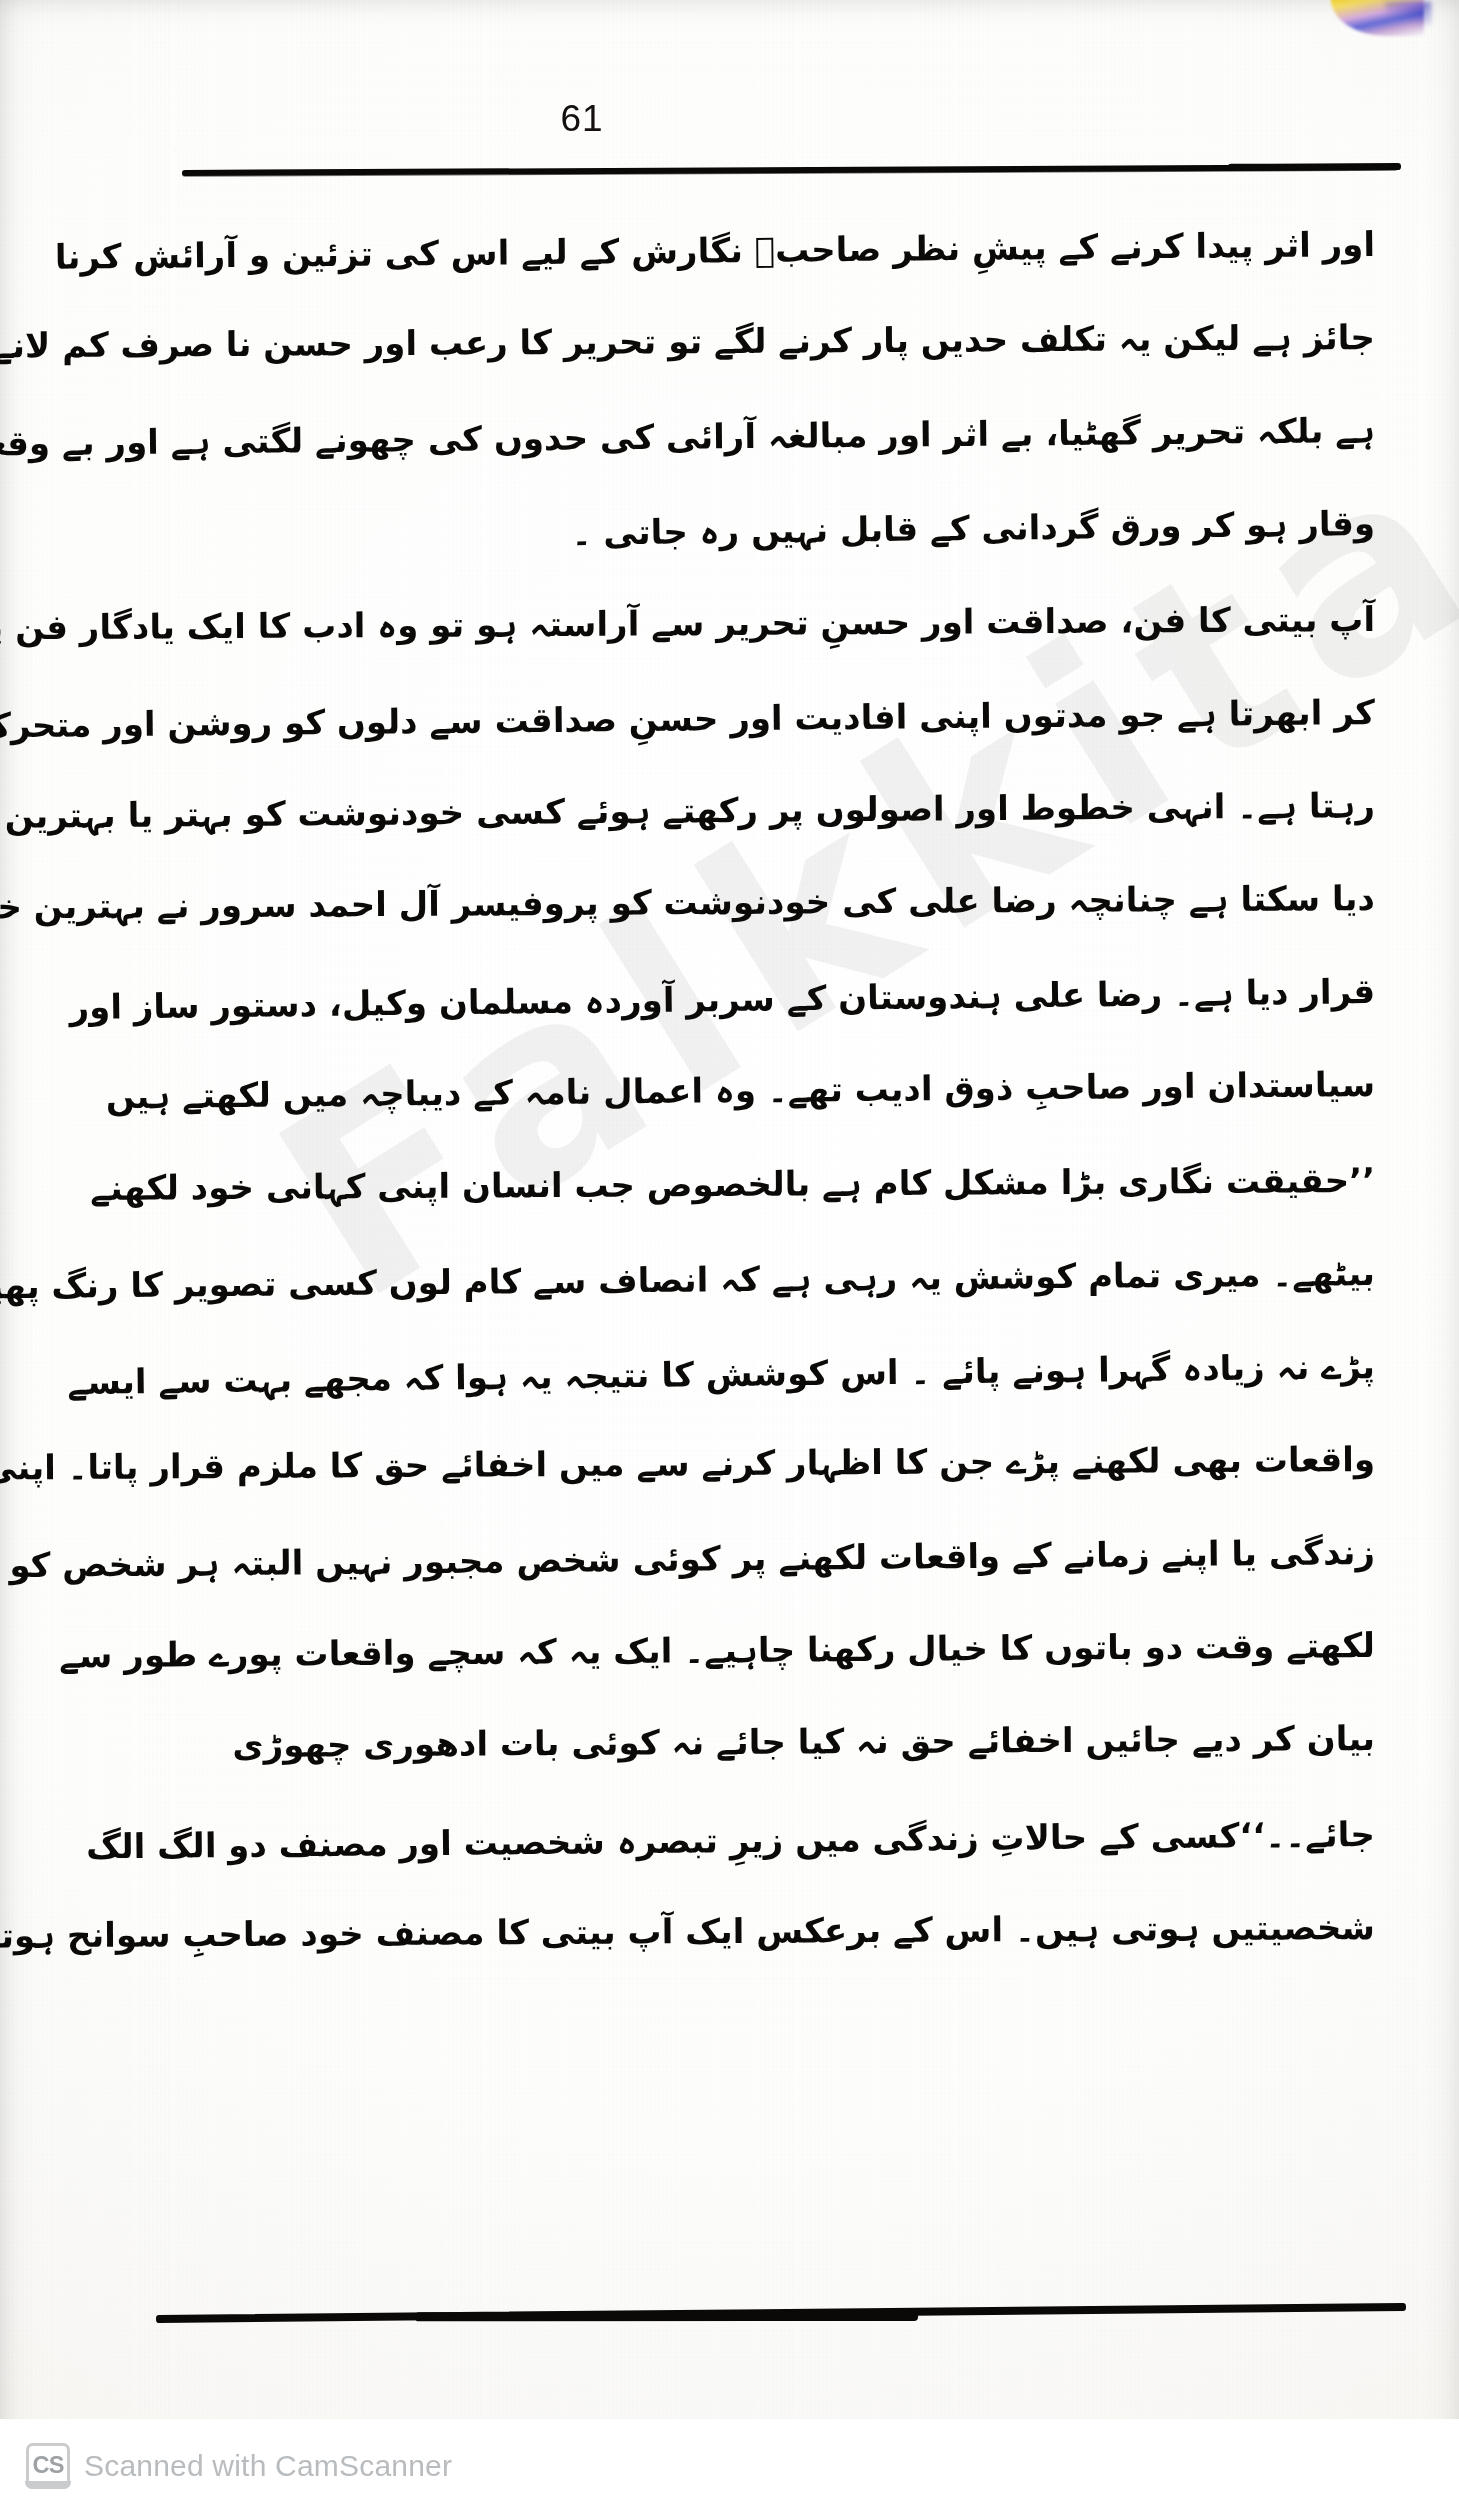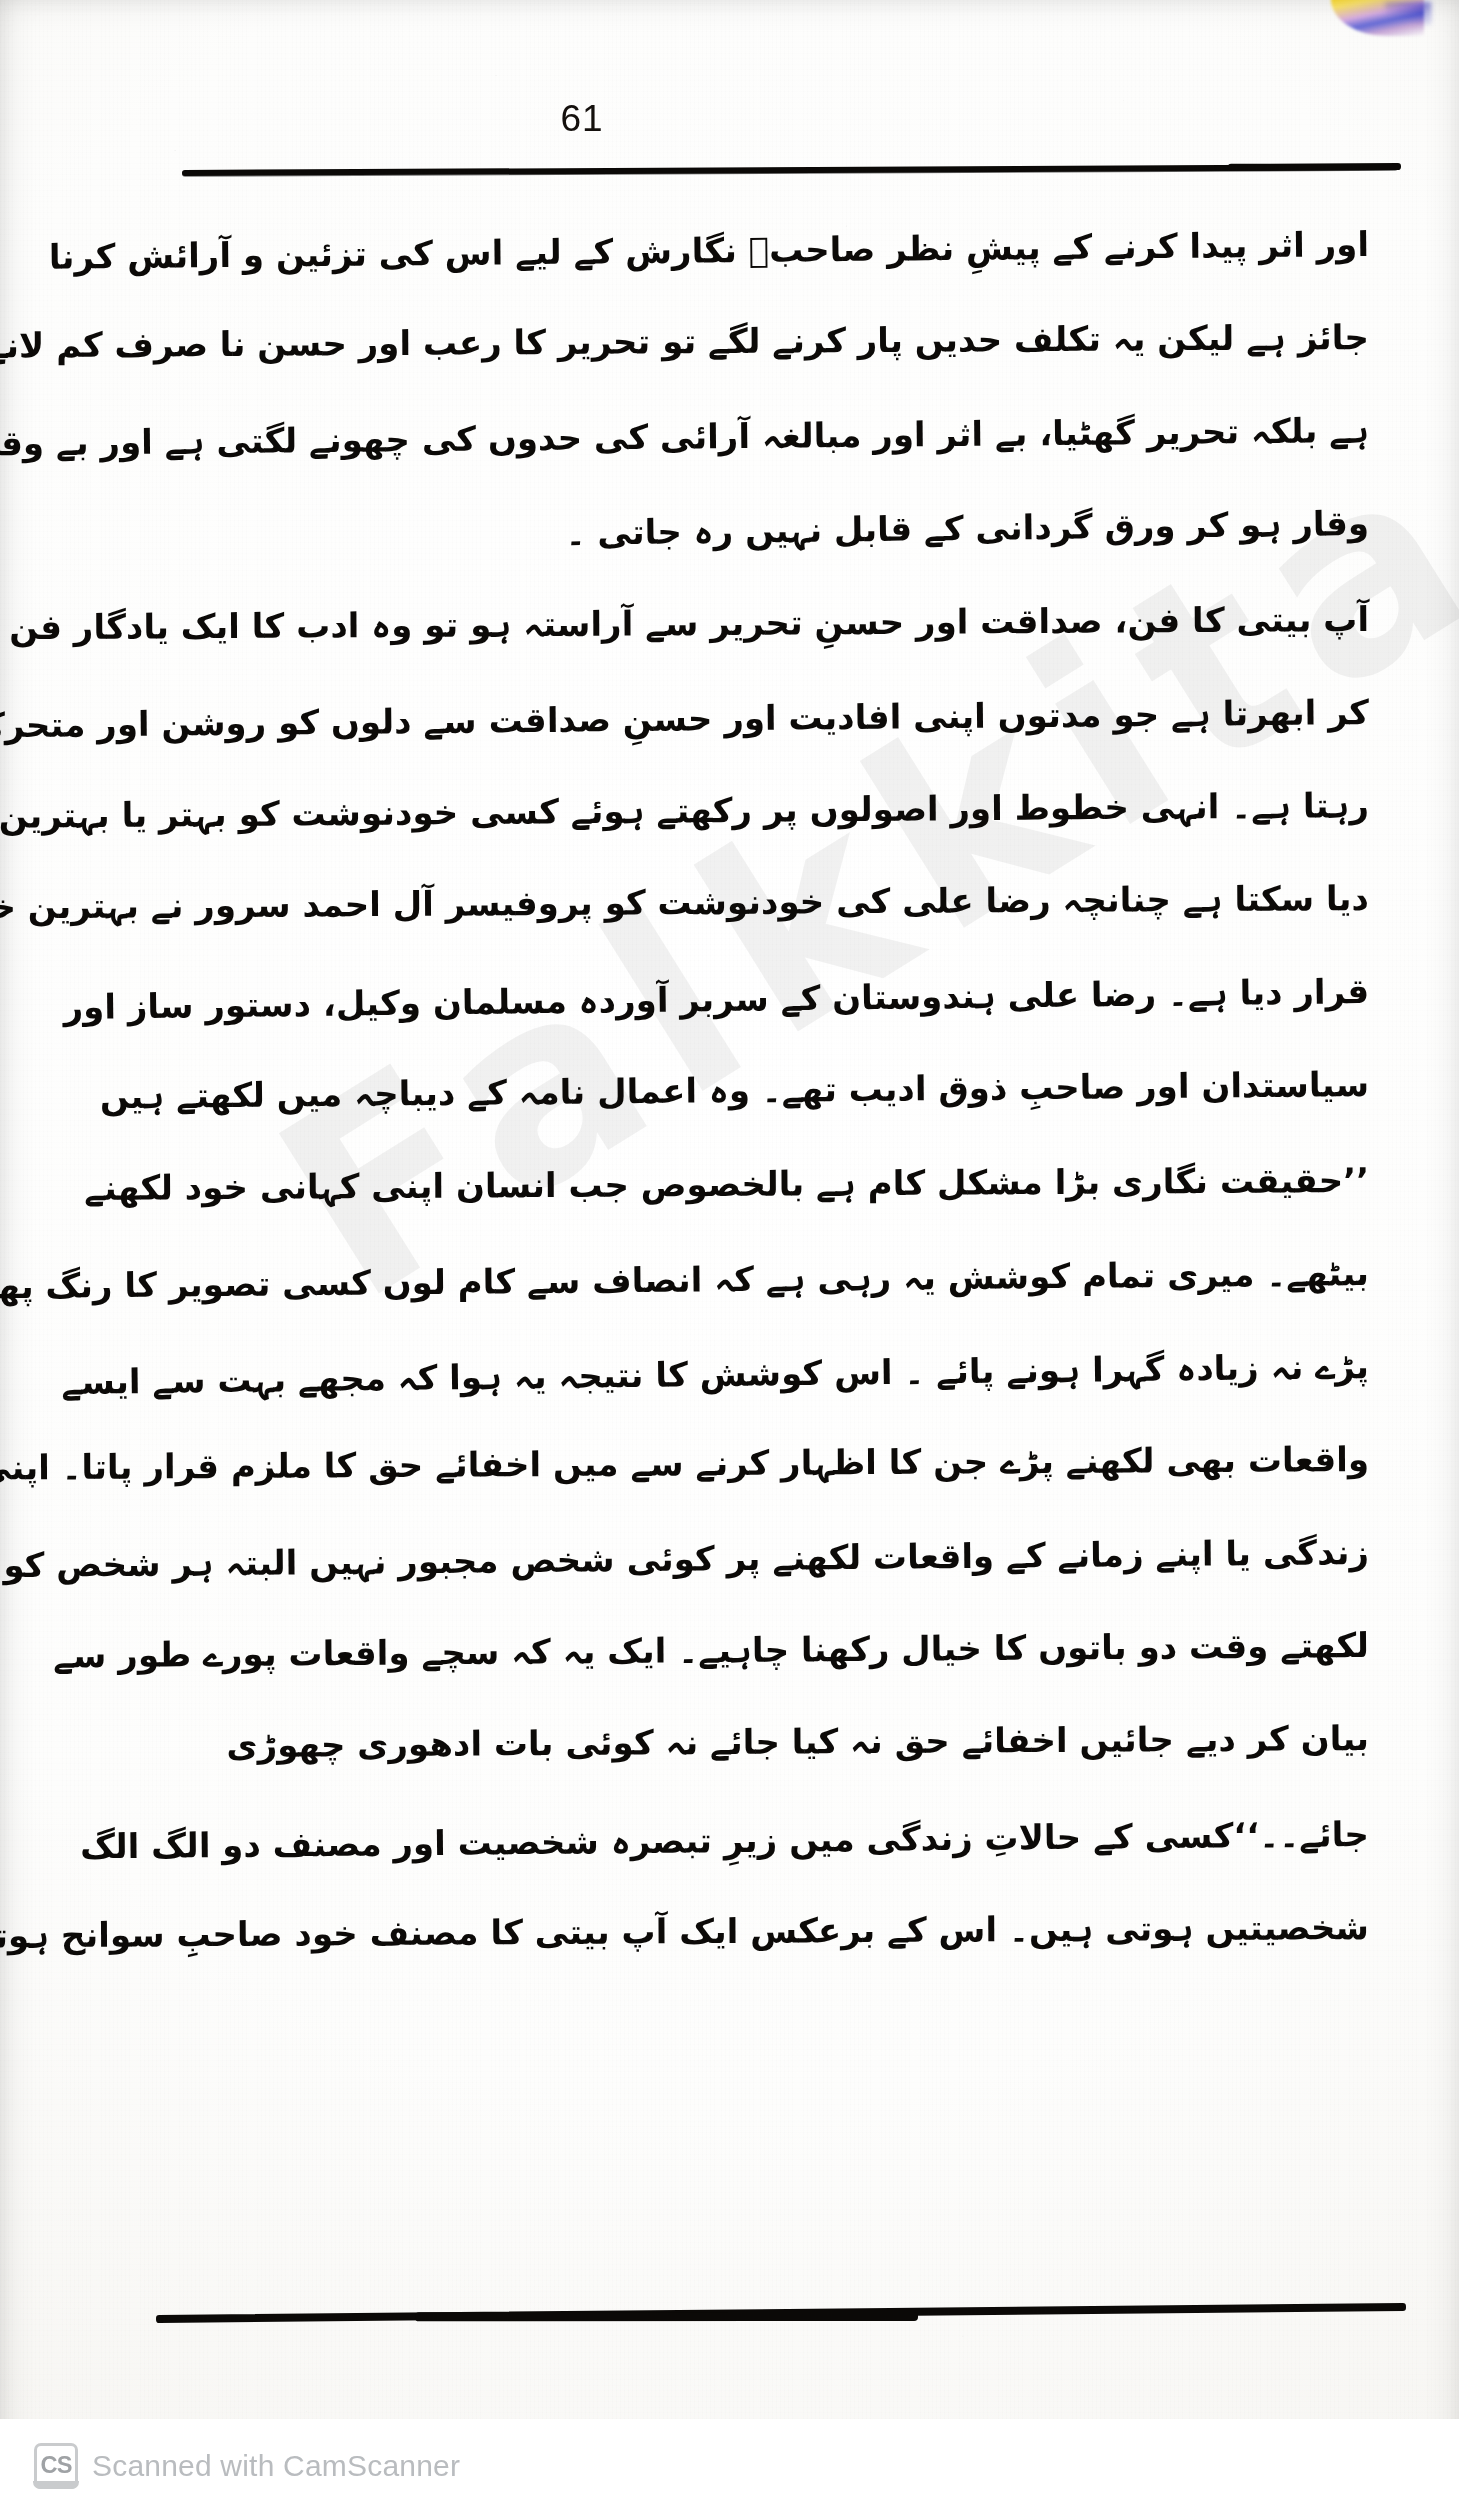--- a/index.html
+++ b/index.html
@@ -159,21 +159,21 @@
     width: 503px;
     height: 8.6px;
     background: #0b0907;
     border-radius: 3.9px;
     transform: rotate(0.5deg);
   }
 
   
   .text-block {
     position: absolute;
-    right: 90px;
+    right: 84px;
     left: 93px;
     top: 198px;
     direction: rtl;
   }
 
   .para {
     margin: 0 0 3.1px 0;
   }
 
   .line {
@@ -211,21 +211,21 @@
   .camscanner-bar {
     position: absolute;
     left: 0;
     bottom: 0;
     width: 1459px;
     height: 93px;
     background: #ffffff;
     direction: ltr;
     display: flex;
     align-items: center;
-    padding-left: 34px;
+    padding-left: 26px;
     box-sizing: border-box;
   }
   .cs-logo {
     width: 44px;
     height: 46px;
     border-radius: 7px;
     border: 3.9px solid #c9cbcd;
     box-sizing: border-box;
     display: flex;
     align-items: center;

